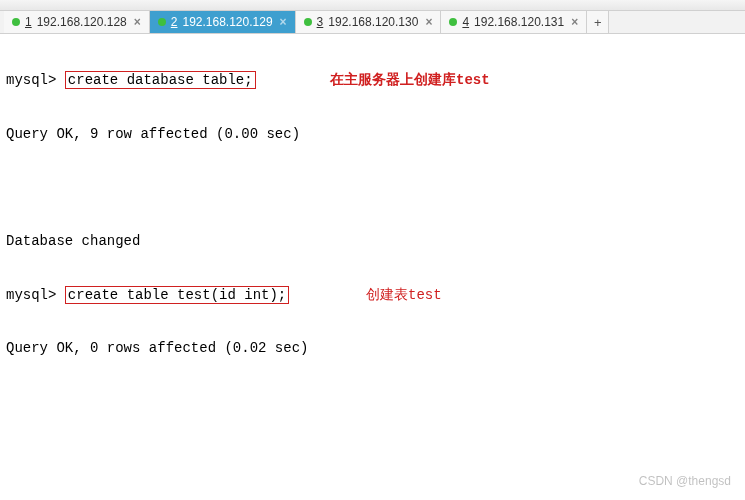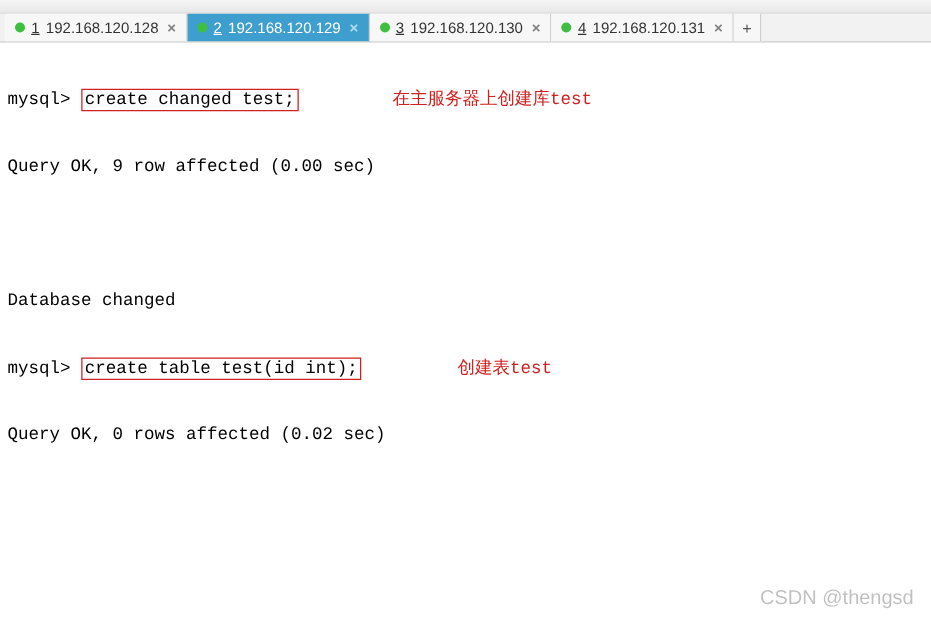--- a/index.html
+++ b/index.html
@@ -10,21 +10,21 @@
   .tab.active { background:#3e9fcf; color:#fff; }
   .dot { width:8px; height:8px; border-radius:50%; background:#3fbf3f; flex:0 0 auto; }
   .tab .num { text-decoration: underline; }
   .tab .close { font-weight:bold; color:inherit; opacity:0.6; margin-left:2px;}
   .tab-add { display:flex; align-items:center; justify-content:center; width:22px; border-right:1px solid #d0d0d0; background:#f7f7f7; font-family: Arial, sans-serif; font-size:13px; color:#555; cursor:pointer;}
   .terminal { padding: 2px 6px 6px 6px; line-height: 1.28; white-space: pre; }
   .line { display:block; position:relative; }
   .prompt { }
   .boxed { border:1px solid #d02020; padding:0 2px; }
   .annot { color:#d02020; position:absolute; font-family: "Courier New", monospace; }
-  .watermark { position:absolute; right:14px; bottom:12px; font-family: Arial, sans-serif; font-size:16px; color:rgba(0,0,0,0.25); }
+  .watermark { position:absolute; right:14px; bottom:12px; font-family: Arial, sans-serif; font-size:12px; color:rgba(0,0,0,0.25); }
 </style>
 </head>
 <body>
 
 <div class="toolbar-strip"></div>
 
 <div class="tab-bar">
   <div class="tab">
     <span class="dot"></span>
     <span class="num">1</span>
@@ -46,21 +46,21 @@
   <div class="tab">
     <span class="dot"></span>
     <span class="num">4</span>
     <span>192.168.120.131</span>
     <span class="close">×</span>
   </div>
   <div class="tab-add">+</div>
 </div>
 
 <div class="terminal">
-  <span class="line"><span class="prompt">mysql&gt;</span> <span class="boxed">create changed test;</span><span class="annot" style="left:308px;">在主服务器上创建库test</span></span>
+  <span class="line"><span class="prompt">mysql&gt;</span> <span class="boxed">create database table;</span><span class="annot" style="left:324px;font-weight:bold;">在主服务器上创建库test</span></span>
   <span class="line">Query OK, 9 row affected (0.00 sec)</span>
   <span class="line"> </span>
   <span class="line">Database changed</span>
   <span class="line"><span class="prompt">mysql&gt;</span> <span class="boxed">create table test(id int);</span><span class="annot" style="left:360px;">创建表test</span></span>
   <span class="line">Query OK, 0 rows affected (0.02 sec)</span>
   <span class="line"> </span>
   
   
   
   

